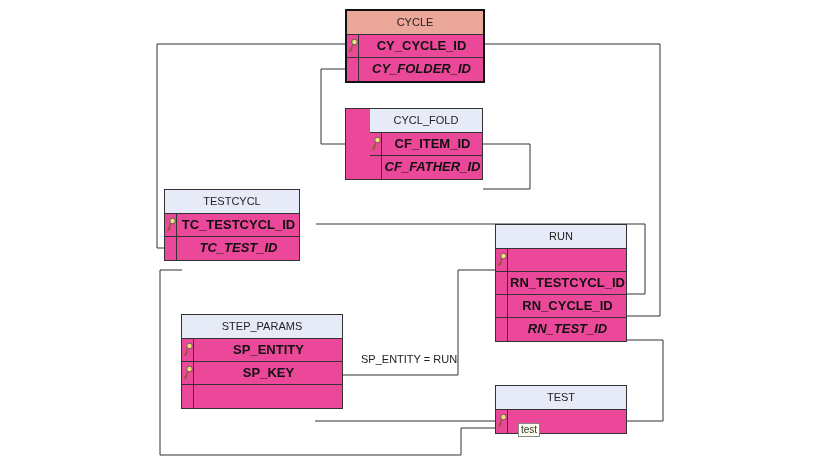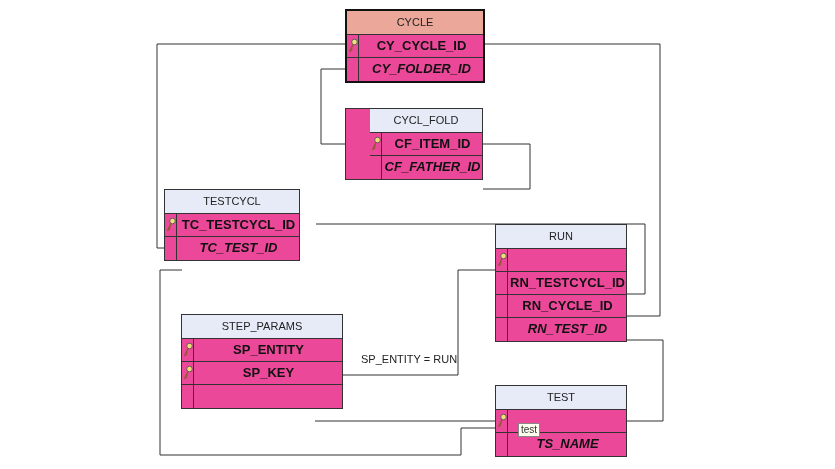--- a/index.html
+++ b/index.html
@@ -148,20 +148,16 @@
 <div class="tbl" style="left:495px;top:385px;width:132px;">
   <div class="hdr">TEST</div>
   <div class="row">
       <div class="kcell">
         <svg class="key" viewBox="0 0 10 16">
           <circle cx="6.5" cy="4" r="2.8" fill="#f3dc7a" stroke="#555" stroke-width="0.9"></circle>
           <path d="M5 6.5 L1.5 14 M2.5 12 L4 12.8 M3.2 10.3 L4.6 11" stroke="#8a5a2b" stroke-width="1.3" fill="none"></path>
         </svg>
       </div>
     </div>
-  <div class="row">
-      <div class="kcell"></div>
-      <div class="fname">TS_NAME</div>
-    </div>
 </div>
 
 <div class="label" style="left:341px;top:353px;margin-left:20px;">SP_ENTITY = RUN</div>
 <div class="tip" style="left:518px;top:423px;">test</div>
 
 </body></html>

